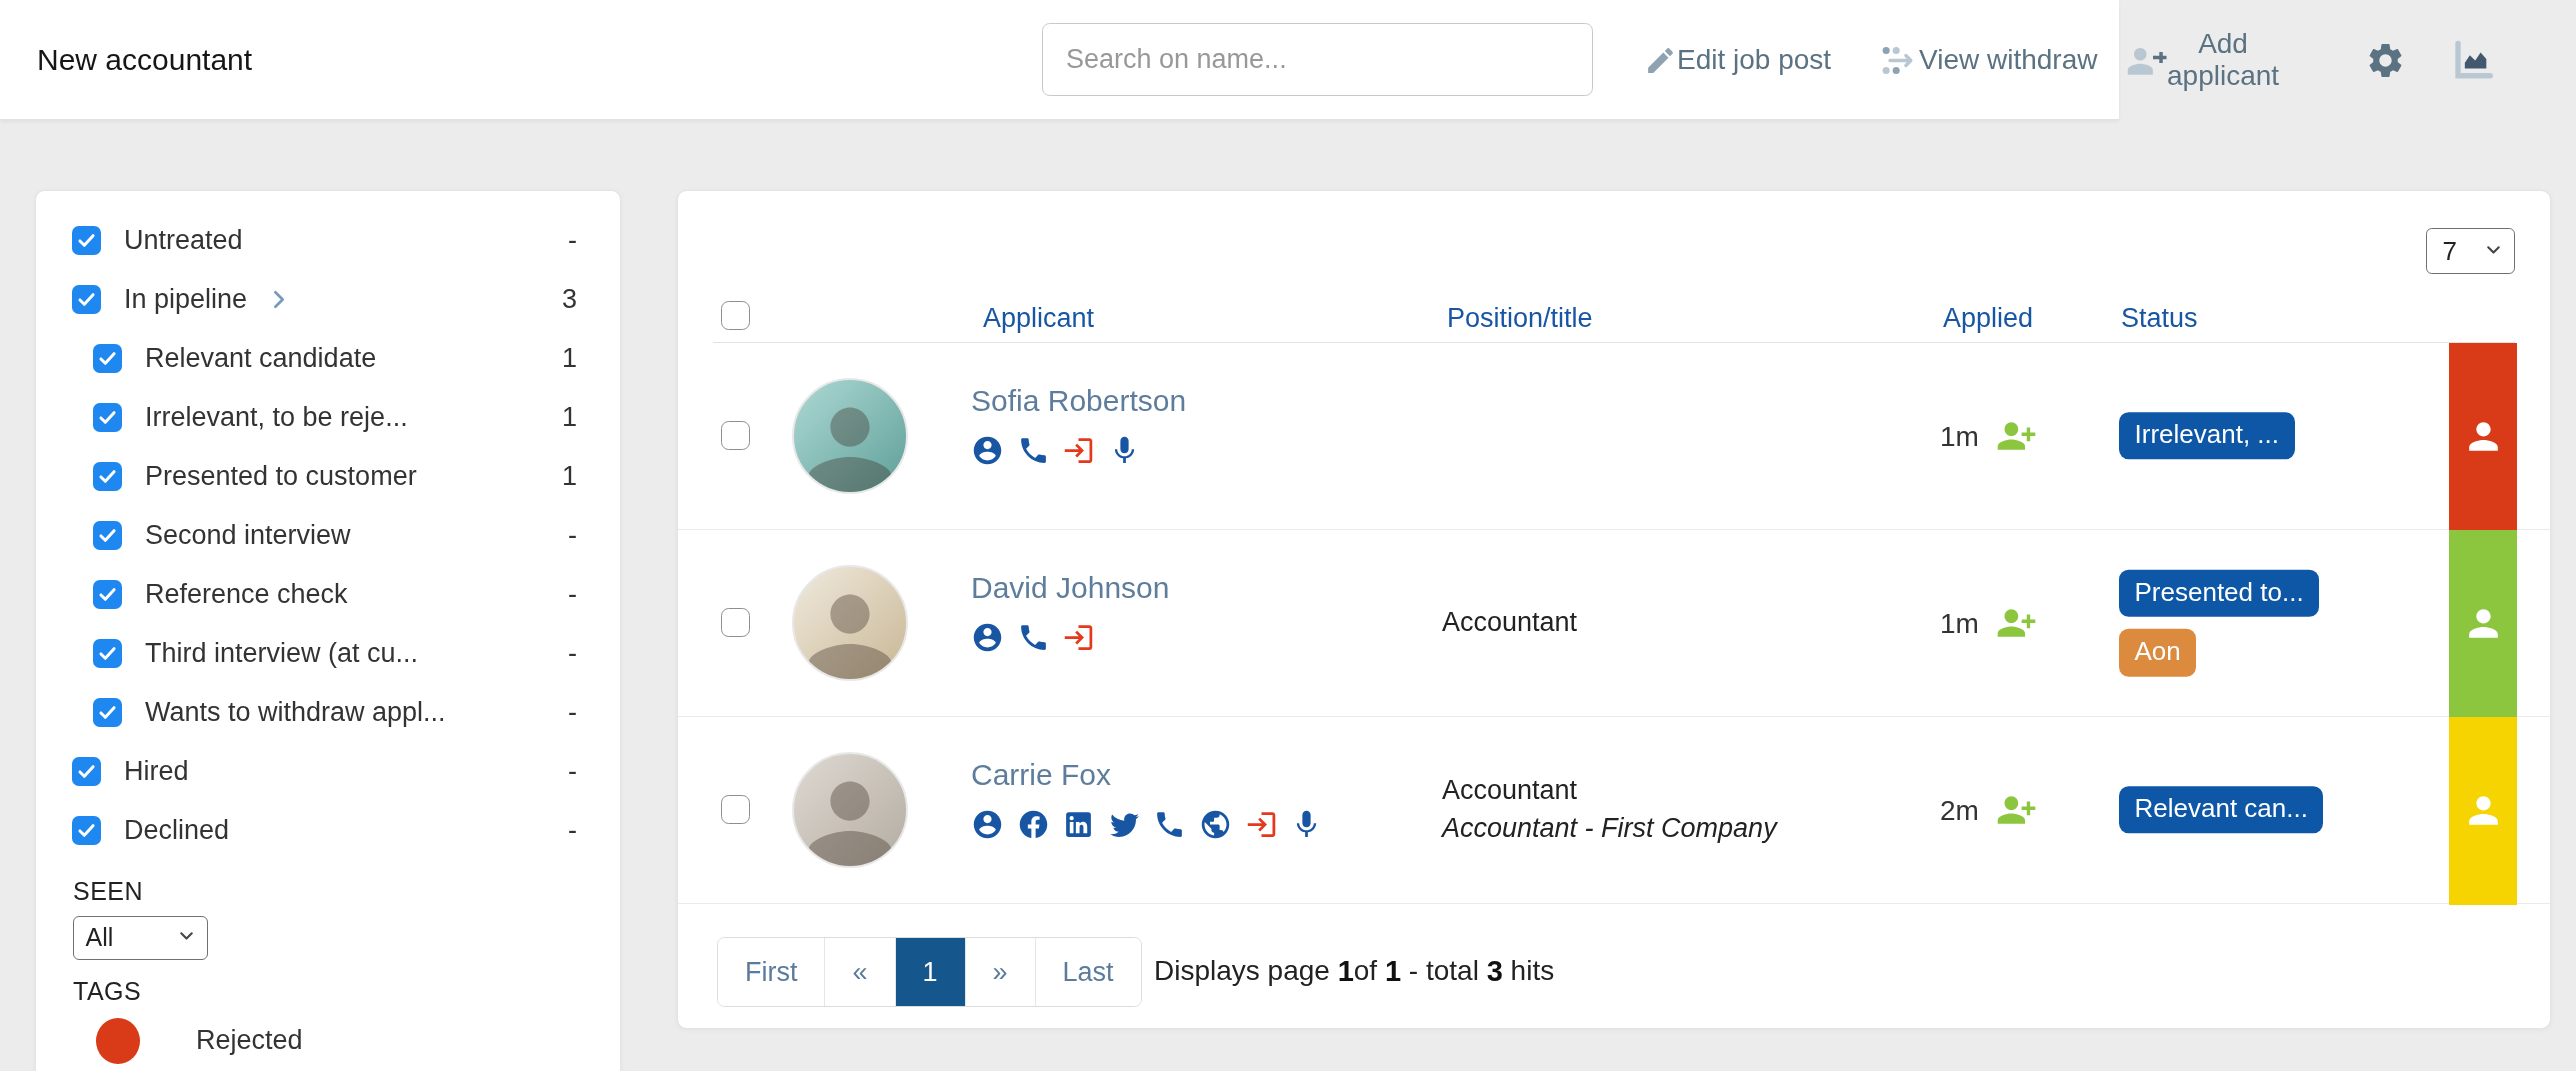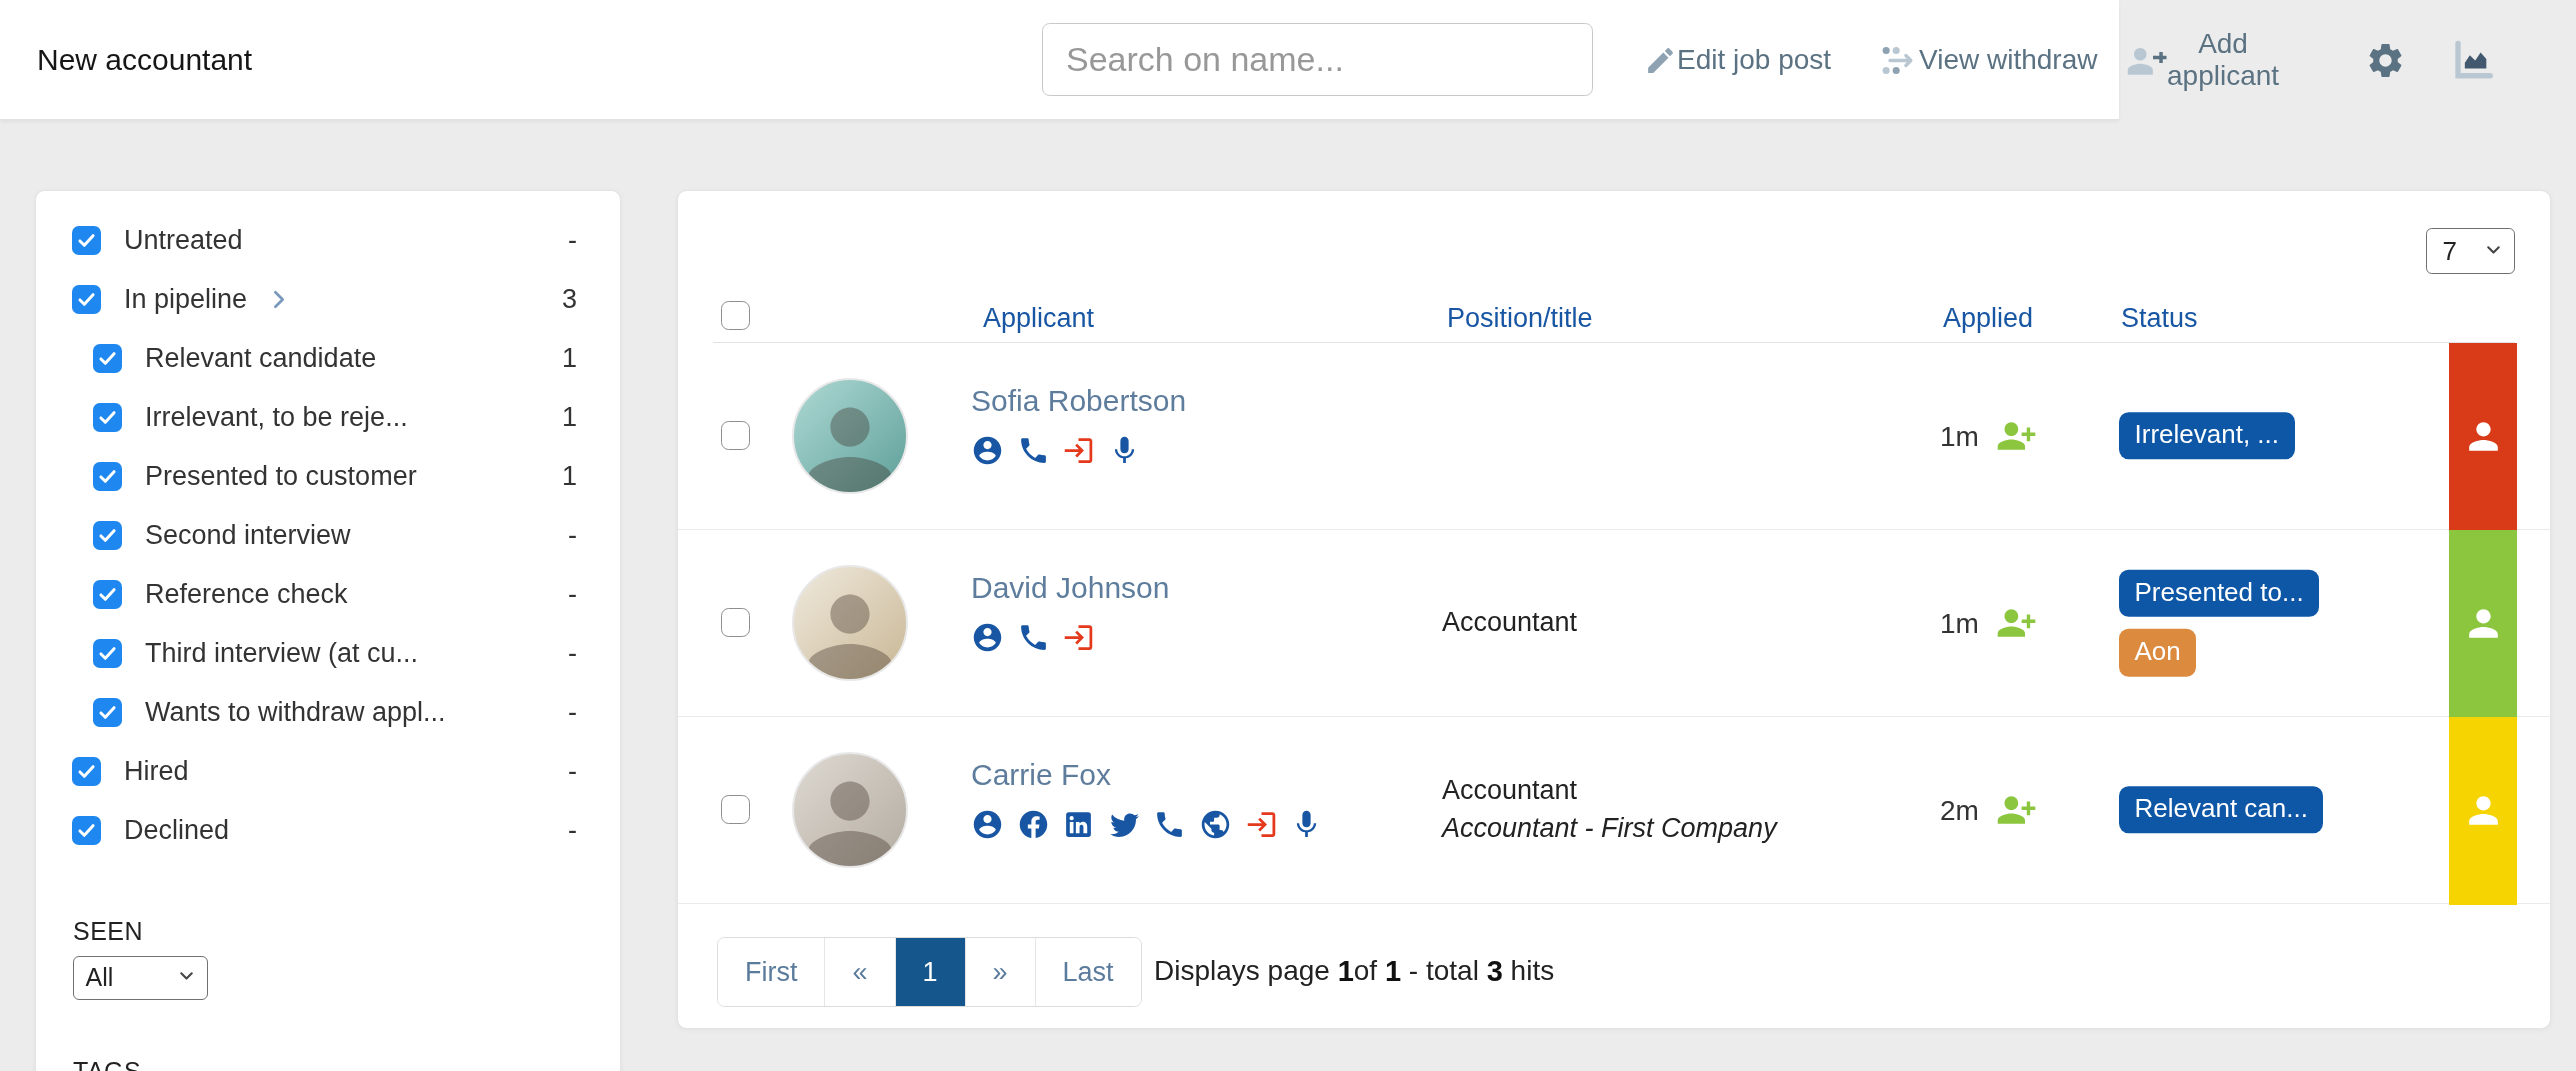--- a/index.html
+++ b/index.html
@@ -6,21 +6,21 @@
   html,body { background:#ececec; }
   .page { position:relative; width:2576px; height:1071px; overflow:hidden;
           font-family:"Liberation Sans", sans-serif; background:#ececec; color:#333; }
 
   
   .topbar { position:absolute; left:0; top:0; width:2119px; height:120px; background:#ffffff;
             border-bottom:1.9px solid #e2e2e2; box-shadow:0 1.9px 3.9px rgba(0,0,0,.05); z-index:5;padding-left:22px; }
   .title { position:absolute; left:37px; top:0; height:120px; display:flex; align-items:center;
            font-size:30px; color:#161616; }
   .search { position:absolute; left:1042px; top:23px; width:551px; height:73px;
-            border:1.9px solid #c9c9c9; border-radius:7.7px; padding:0 23px; font-size:34px;
+            border:1.9px solid #c9c9c9; border-radius:7.7px; padding:0 23px; font-size:27px;
             color:#333; font-family:"Liberation Sans",sans-serif; outline:none; background:#fff; }
   .search::placeholder { color:#989898; }
   .tb-btn { position:absolute; top:0; height:120px; display:flex; align-items:center; gap:0;
             background:none; border:none; font-size:28px; color:#5b7282; cursor:pointer;
             font-family:"Liberation Sans",sans-serif; }
   .tb-btn svg { display:block; }
   #act-edit { left:1644px; }
   #act-pipe { left:1878px; }
   #act-add  { left:2123px; }
   #act-gear { left:2365px; }
@@ -35,21 +35,21 @@
   
   .filters { padding-top:20.3px; }
   .f-row { height:59px; display:flex; align-items:center; padding:0 43px 0 36px;
            font-size:27px; color:#333; }
   .f-row.indent { padding-left:57px; }
   .cb-on { width:29px; height:29px; border-radius:6.8px; background:#1e87f0; flex:0 0 auto;
            display:flex; align-items:center; justify-content:center; margin-right:23px; cursor:pointer; }
   .f-chev { margin-left:19.3px; display:flex; align-items:center; cursor:pointer; }
   .f-count { margin-left:auto; color:#333; }
 
-  .side-label { margin:57px 0 0 37px; font-size:25px; color:#222; letter-spacing:0.5px; }
+  .side-label { margin:17px 0 0 37px; font-size:25px; color:#222; letter-spacing:0.5px; }
   .side-select { margin:9.7px 0 0 37px; width:135px; height:44px; border:1.9px solid #707070;
                  border-radius:6px; display:flex; align-items:center; justify-content:space-between;
                  padding:0 9.7px 0 11.6px; font-size:25px; color:#222; cursor:pointer; background:#fff; }
   .tag-row { margin:11.6px 0 0 60px; display:flex; align-items:center; font-size:27px; color:#333; }
   .tag-dot { width:44px; height:46px; border-radius:50%; margin-right:56px; flex:0 0 auto; }
 
   
   .pagesize { position:absolute; top:37px; right:35px; width:89px; height:46px;
               border:1.9px solid #6f6f6f; border-radius:5.8px; display:flex; align-items:center;
               justify-content:space-between; padding:0 9.7px 0 15.5px; font-size:26px; color:#222;

